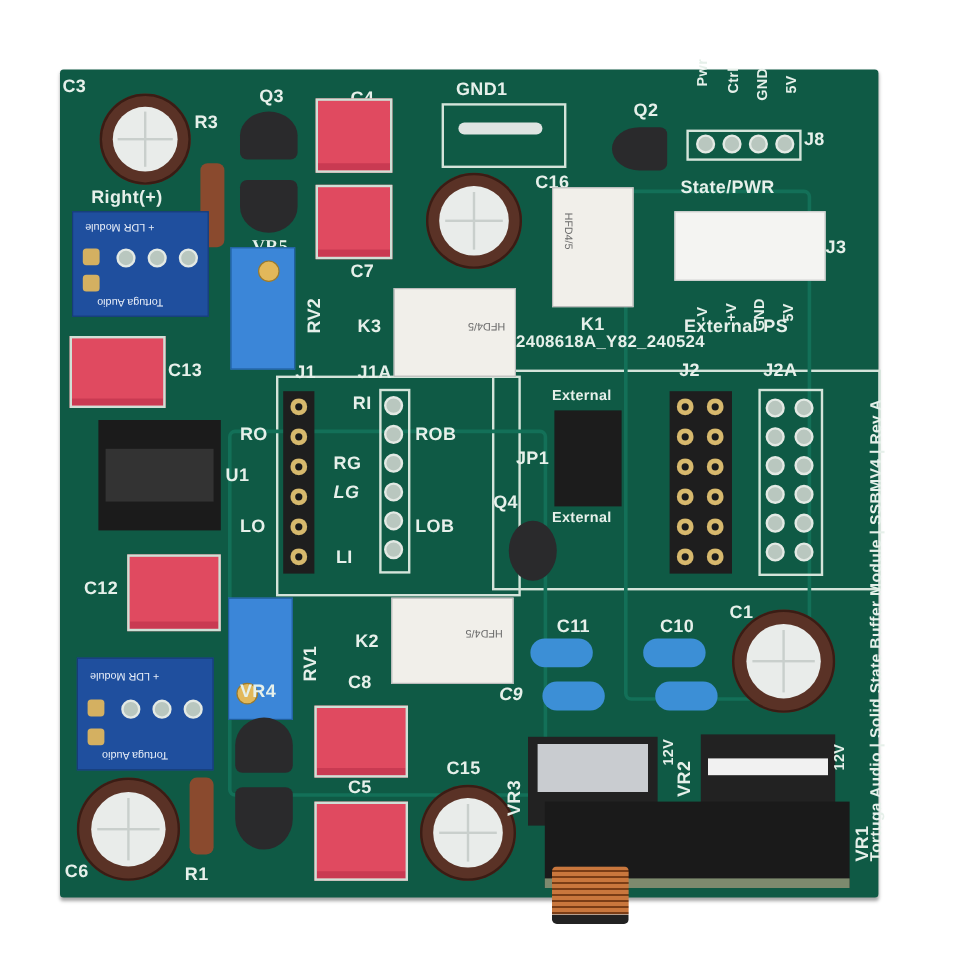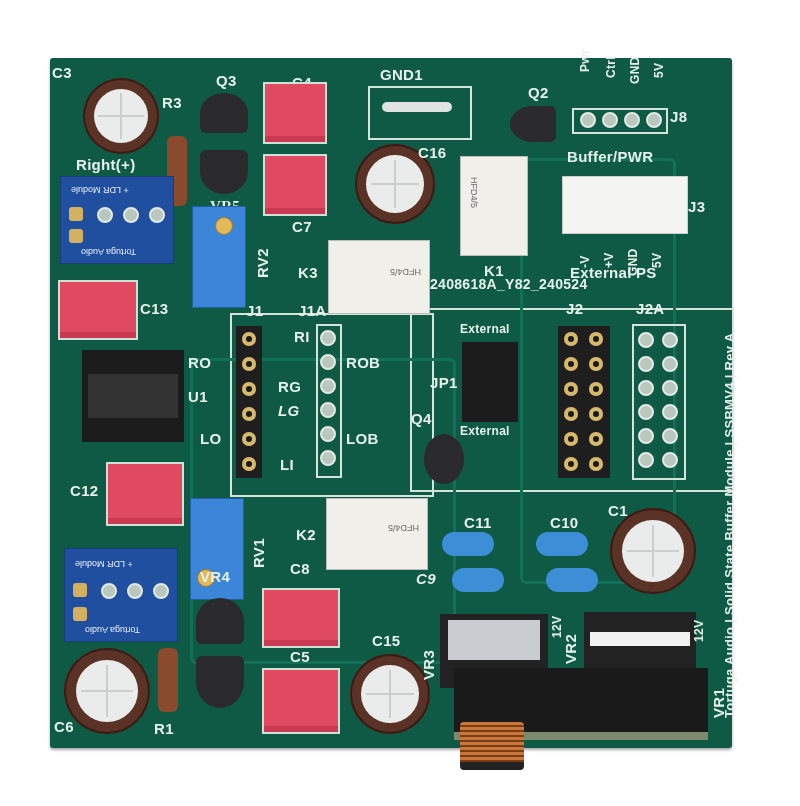--- a/index.html
+++ b/index.html
@@ -57,42 +57,42 @@
   <div class="cap-red" style="left:213px;top:96px;width:60px;height:58px;"></div>
   <div class="silk" style="left:242px;top:160px;">C7</div>
 
   <div class="silk" style="left:330px;top:8px;">GND1</div>
   <div class="outline" style="left:318px;top:28px;width:100px;height:50px;"></div>
   <div style="position:absolute;left:332px;top:44px;width:70px;height:10px;background:#dfe4e2;border-radius:5px;"></div>
 
   <div class="elec" style="left:305px;top:86px;width:80px;height:80px;">
       <div class="top"></div>
     </div>
-  <div class="silk" style="left:368px;top:86px;">C16</div>
+  <div class="silk" style="left:396px;top:86px;">C16</div>
 
   <div class="relay" style="left:410px;top:98px;width:66px;height:98px;">
     <div style="position:absolute;left:18px;top:20px;transform:rotate(90deg);transform-origin:left top;">HFD4/5</div>
   </div>
   <div class="silk" style="left:434px;top:204px;">K1</div>
 
   <div class="silk" style="left:478px;top:26px;">Q2</div>
   <div class="to92" style="left:460px;top:48px;width:46px;height:36px;border-radius:50% 6px 6px 50%;"></div>
 
   <div class="silk sm" style="left:528px;top:14px;transform:rotate(-90deg);transform-origin:left top;">Pwr</div>
   <div class="silk sm" style="left:554px;top:20px;transform:rotate(-90deg);transform-origin:left top;">Ctrl</div>
   <div class="silk sm" style="left:578px;top:26px;transform:rotate(-90deg);transform-origin:left top;">GND</div>
   <div class="silk sm" style="left:602px;top:20px;transform:rotate(-90deg);transform-origin:left top;">5V</div>
   <div class="outline" style="left:522px;top:50px;width:92px;height:22px;"></div>
   <div class="pad" style="left:530px;top:54px;"></div>
   <div class="pad" style="left:552px;top:54px;"></div>
   <div class="pad" style="left:574px;top:54px;"></div>
   <div class="pad" style="left:596px;top:54px;"></div>
   <div class="silk" style="left:620px;top:50px;">J8</div>
 
-  <div class="silk" style="left:517px;top:90px;">Buffer/PWR</div>
+  <div class="silk" style="left:517px;top:90px;">State/PWR</div>
   <div style="position:absolute;left:512px;top:118px;width:124px;height:56px;background:#f4f4f2;border:1px solid #ccc;"></div>
   <div class="silk" style="left:638px;top:140px;">J3</div>
   <div class="silk sm" style="left:528px;top:210px;transform:rotate(-90deg);transform-origin:left top;">-V</div>
   <div class="silk sm" style="left:552px;top:210px;transform:rotate(-90deg);transform-origin:left top;">+V</div>
   <div class="silk sm" style="left:576px;top:218px;transform:rotate(-90deg);transform-origin:left top;">GND</div>
   <div class="silk sm" style="left:600px;top:210px;transform:rotate(-90deg);transform-origin:left top;">5V</div>
   <div class="silk" style="left:520px;top:206px;">External PS</div>
 
   <div class="silk sm" style="left:672px;top:660px;transform:rotate(-90deg);transform-origin:left top;font-size:13px;">Tortuga Audio | Solid State Buffer Module | SSBMV4 | Rev A</div>
 
@@ -130,21 +130,21 @@
       <div class="pin" style="left:6px;top:106px;"></div>
       <div class="pin" style="left:6px;top:131px;"></div>
   </div>
   <div class="outline" style="left:266px;top:266px;width:22px;height:150px;"></div>
   <div class="pad" style="left:270px;top:272px;"></div>
     <div class="pad" style="left:270px;top:296px;"></div>
     <div class="pad" style="left:270px;top:320px;"></div>
   <div class="pad" style="left:270px;top:344px;"></div>
     <div class="pad" style="left:270px;top:368px;"></div>
     <div class="pad" style="left:270px;top:392px;"></div>
-  <div class="silk" style="left:138px;top:296px;">RO</div>
+  <div class="silk" style="left:150px;top:296px;">RO</div>
   <div class="silk" style="left:150px;top:372px;">LO</div>
   <div class="silk" style="left:244px;top:270px;">RI</div>
   <div class="silk" style="left:228px;top:320px;">RG</div>
   <div class="silk" style="left:228px;top:344px;font-style:italic;">LG</div>
   <div class="silk" style="left:230px;top:398px;">LI</div>
   <div class="silk" style="left:296px;top:296px;">ROB</div>
   <div class="silk" style="left:296px;top:372px;">LOB</div>
 
   <div style="position:absolute;left:32px;top:292px;width:102px;height:92px;background:#1b1b1b;">
     <div style="position:absolute;left:6px;top:24px;width:90px;height:44px;background:#333;"></div>

